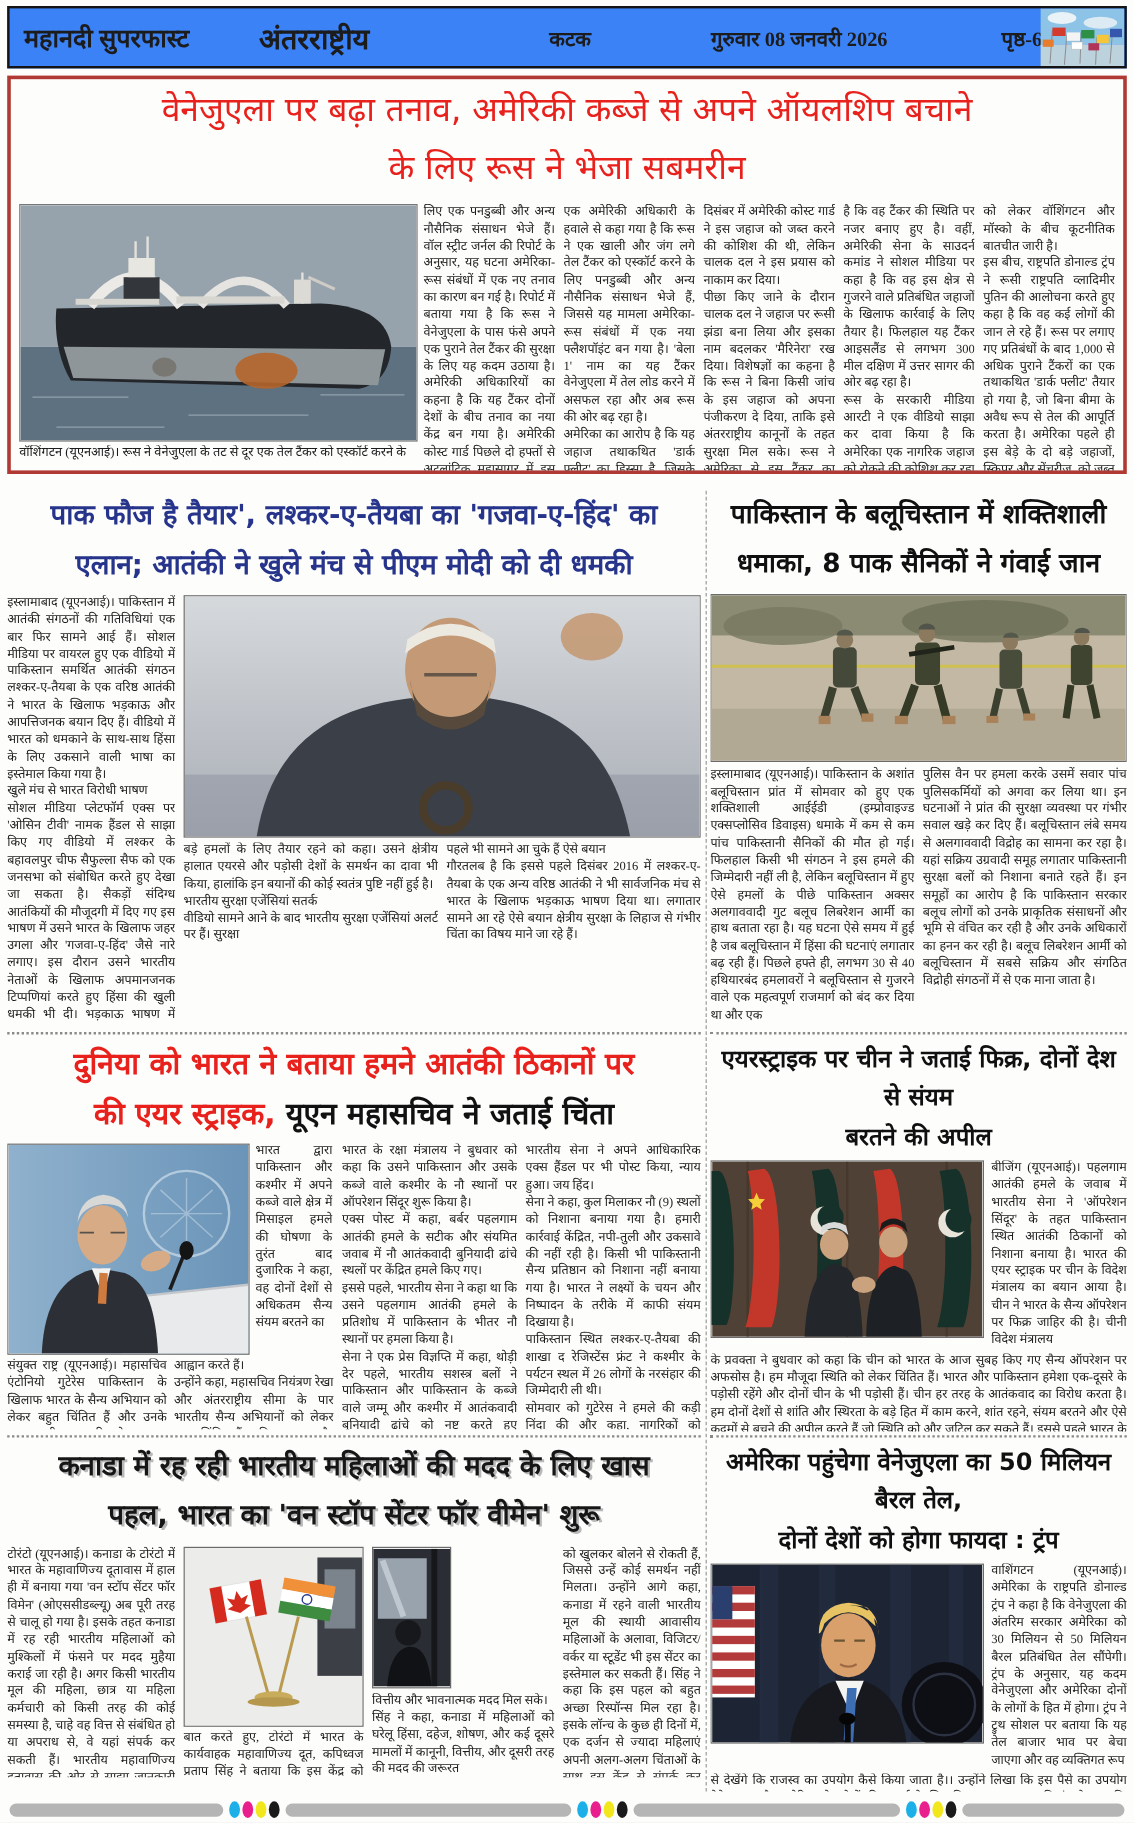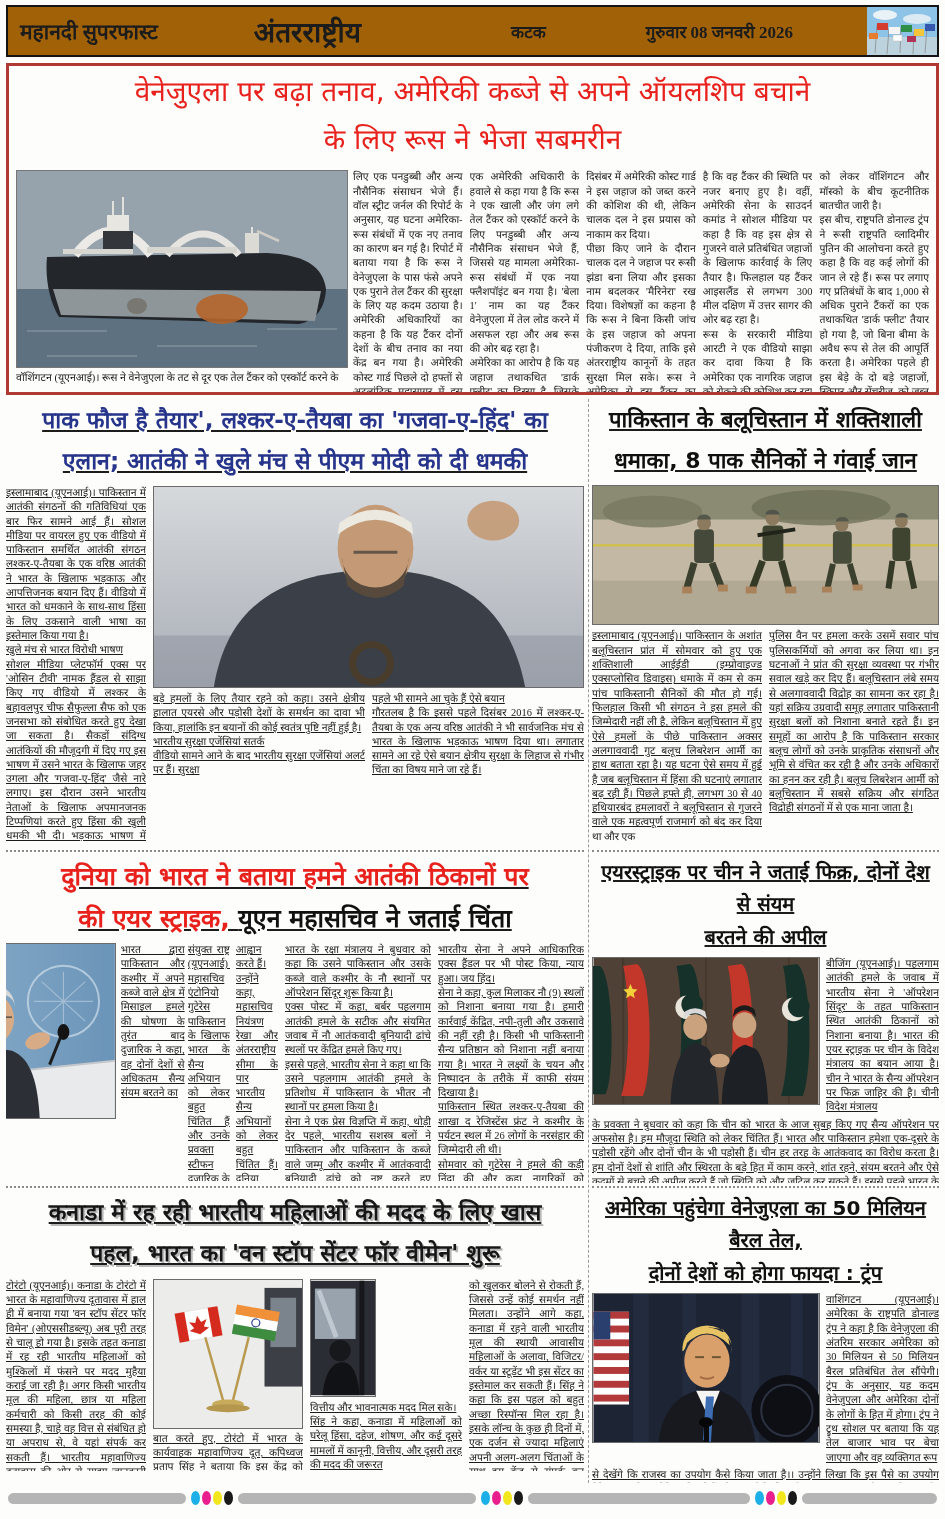--- a/index.html
+++ b/index.html
@@ -2,41 +2,41 @@
 <html><head>
 <meta charset="utf-8">
 <style>
   html,body{margin:0;padding:0;background:#e9e9e9;}
   .page{
     position:relative;width:945px;height:1519px;margin:0 auto;background:#fdfdfb;
     font-family:"Liberation Serif","DejaVu Serif",serif;color:#1c1c1c;
     box-sizing:border-box;padding:5px 6px;overflow:hidden;
   }
   
-  .masthead{height:52px;background:#a16207;border:2px solid #141414;display:flex;align-items:center;
+  .masthead{height:52px;background:#3b82f6;border:2px solid #141414;display:flex;align-items:center;
     padding:0 0 0 12px;box-sizing:border-box;position:relative;}
   .masthead .paper{font-weight:bold;font-size:21px;}
-  .masthead .section{font-weight:bold;font-size:28px;margin-left:96px;}
+  .masthead .section{font-weight:bold;font-size:24px;margin-left:58px;}
   .masthead .city{font-weight:bold;font-size:17px;margin-left:150px;}
   .masthead .date{font-weight:bold;font-size:17px;margin-left:100px;}
   .masthead .pageno{font-weight:bold;font-size:17px;margin-left:95px;}
   .masthead .flagsimg{position:absolute;right:0;top:0;height:48px;width:70px;}
   
   .lead{border:3px solid #b03a33;margin-top:6px;height:332px;box-sizing:border-box;padding:2px 7px;overflow:hidden;}
   h1.leadhead{margin:0 0 6px 0;text-align:center;color:#e8211d;font-size:28px;line-height:1.72;font-weight:normal;
     font-family:"DejaVu Sans","Liberation Sans",sans-serif;white-space:pre-line;}
   .lead-body{display:flex;gap:7px;}
   .lead-photo{width:330px;flex:none;}
   .lead-photo svg{display:block;border:1px solid #777;}
   .cap{font-size:10.6px;line-height:1.3;margin-top:3px;text-align:justify;overflow:hidden;}
   
   .c{flex:1;font-size:10.45px;line-height:1.37;text-align:justify;white-space:pre-line;overflow:hidden;}
   .row{display:flex;gap:7px;}
   
-  .body-grid{display:flex;margin-top:4px;text-decoration:underline;}
+  .body-grid{display:flex;margin-top:14px;}
   .col-left{width:578px;flex:none;}
   .col-right{flex:1;min-width:0;}
   .vsep{width:0;border-left:1px dashed #9a9a9a;margin:0 3px 0 4px;}
   .hsep{border-top:2px dotted #8a8a8a;margin:3px 0 3px 0;height:0;}
   h2{margin:1px 0 4px 0;text-align:center;font-weight:bold;color:#111;
      font-family:"DejaVu Sans","Liberation Sans",sans-serif;white-space:pre-line;}
   h2.blue{color:#26348b;font-size:23px;line-height:1.78;}
   h2.blk-l{color:#101010;font-size:22px;line-height:1.85;}
   h2.mix{font-size:25px;line-height:1.66;}
   h2 .red{color:#e8211d;}
@@ -45,21 +45,21 @@
   .art{overflow:hidden;}
   .art svg{display:block;}
   .ph{border:1px solid #6b6b6b;box-sizing:border-box;}
   
   .a2-body{display:flex;gap:7px;height:356px;}
   .a2-c1{width:140px;flex:none;}
   .a2-right{flex:1;display:flex;flex-direction:column;gap:4px;min-width:0;}
   .a2-cols{display:flex;gap:7px;flex:1;min-height:0;}
   
   .a4-body{display:flex;gap:7px;height:238px;}
-  .a4-left{width:272px;flex:none;display:flex;flex-direction:row;gap:3px;justify-content:flex-end;}
+  .a4-left{width:272px;flex:none;display:flex;flex-direction:column;gap:3px;justify-content:flex-end;}
   .a4-toprow{display:flex;gap:5px;}
   .a4-caprow{display:flex;gap:6px;flex:1;min-height:0;}
   .strip{width:64px;flex:none;font-size:10.45px;line-height:1.37;text-align:justify;white-space:pre-line;overflow:hidden;}
   
   .half-row{display:flex;gap:6px;}
   .fulltxt{font-size:10.45px;line-height:1.37;text-align:justify;white-space:pre-line;overflow:hidden;margin-top:3px;}
   
   .a6-body{display:flex;gap:7px;height:192px;}
   .a6-c{flex:none;display:flex;flex-direction:column;gap:3px;min-width:0;}
   

